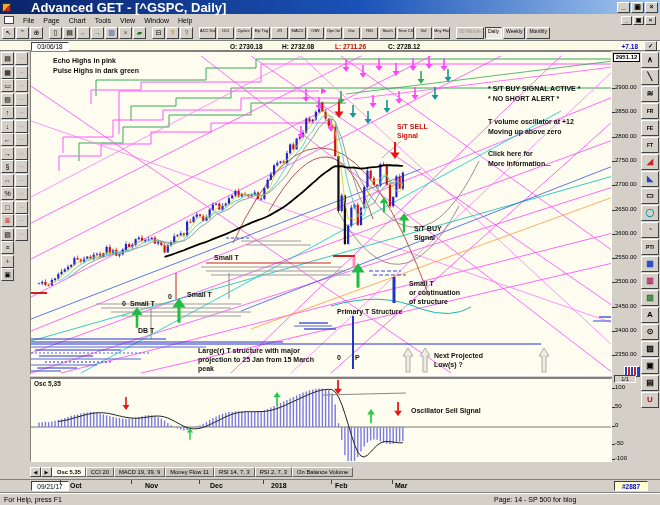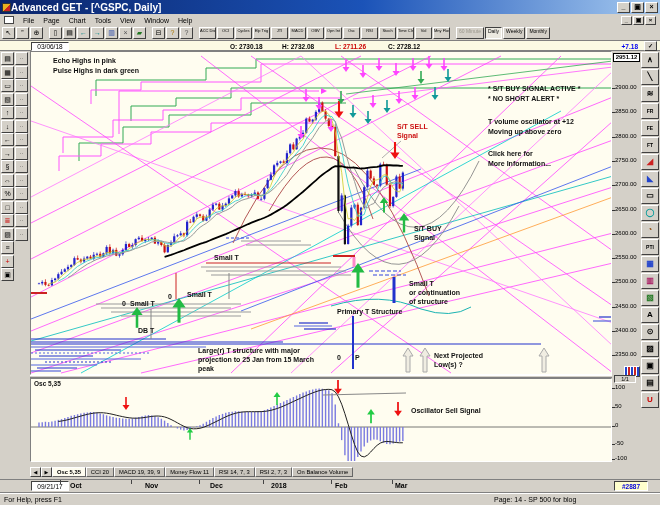--- a/index.html
+++ b/index.html
@@ -2,21 +2,21 @@
 <html><head>
 <meta charset="utf-8">
 <style>
   html,body{margin:0;padding:0;background:#777;}
   *{box-sizing:border-box;}
   .app{position:relative;width:660px;height:505px;background:#d4d0c8;overflow:hidden;
        font-family:"Liberation Sans",sans-serif;font-size:7px;color:#000;cursor:default;}
   .abs{position:absolute;}
   .titlebar{left:0;top:0;width:660px;height:14px;background:linear-gradient(90deg,#0a246a,#1b53b8 55%,#a6caf0);
             display:flex;align-items:center;padding:0 2px;}
-  .title-text{color:#fff;font-weight:bold;font-size:10px;margin-left:0;white-space:nowrap;}
+  .title-text{color:#fff;font-weight:bold;font-size:13px;margin-left:20px;white-space:nowrap;}
   .appicon{width:9px;height:9px;background:linear-gradient(135deg,#e8b020 50%,#cc2222 50%);border:1px solid #333;}
   .wbtns{margin-left:auto;display:flex;gap:1px;}
   .wbtn{width:13px;height:11px;background:#d4d0c8;border:1px solid;border-color:#fff #404040 #404040 #fff;
         font-size:7px;line-height:8px;text-align:center;font-weight:bold;color:#000;}
   .menubar{left:0;top:14px;width:660px;height:12px;display:flex;align-items:center;gap:9px;padding:0 4px;}
   .childicon{width:10px;height:8px;background:#fff;border:1px solid #444;}
   .menu-item{font-size:7px;}
   .mbtns{margin-left:auto;display:flex;gap:1px;}
   .mbtn{width:11px;height:9px;background:#d4d0c8;border:1px solid;border-color:#fff #404040 #404040 #fff;
         font-size:6px;line-height:7px;text-align:center;font-weight:bold;}

